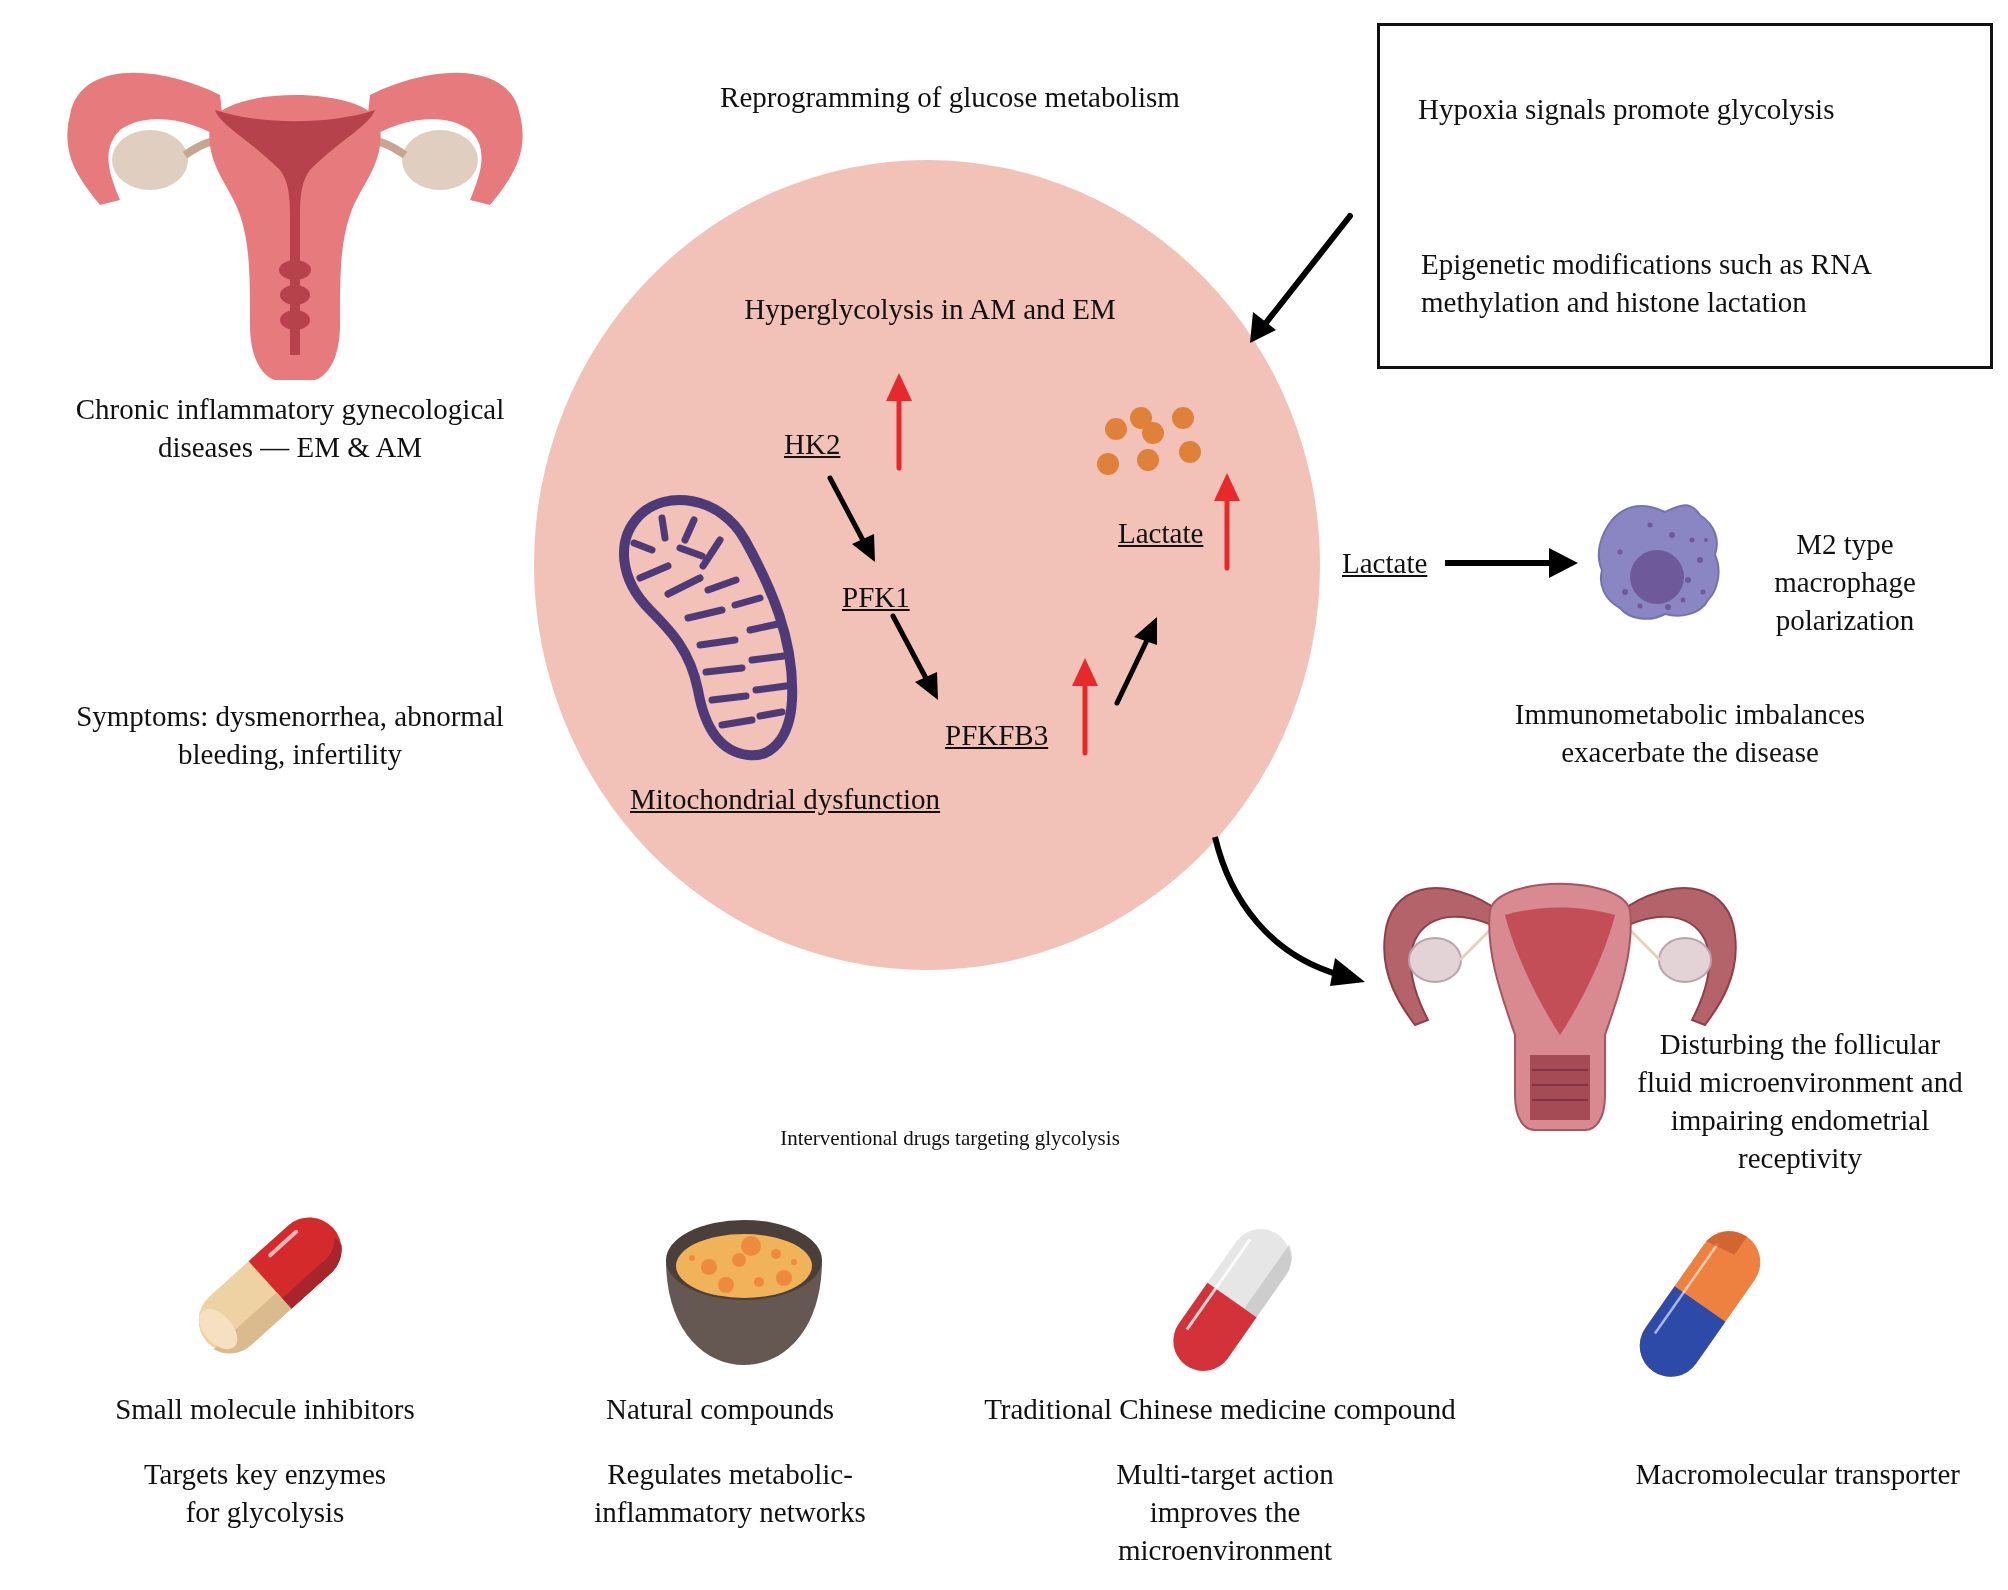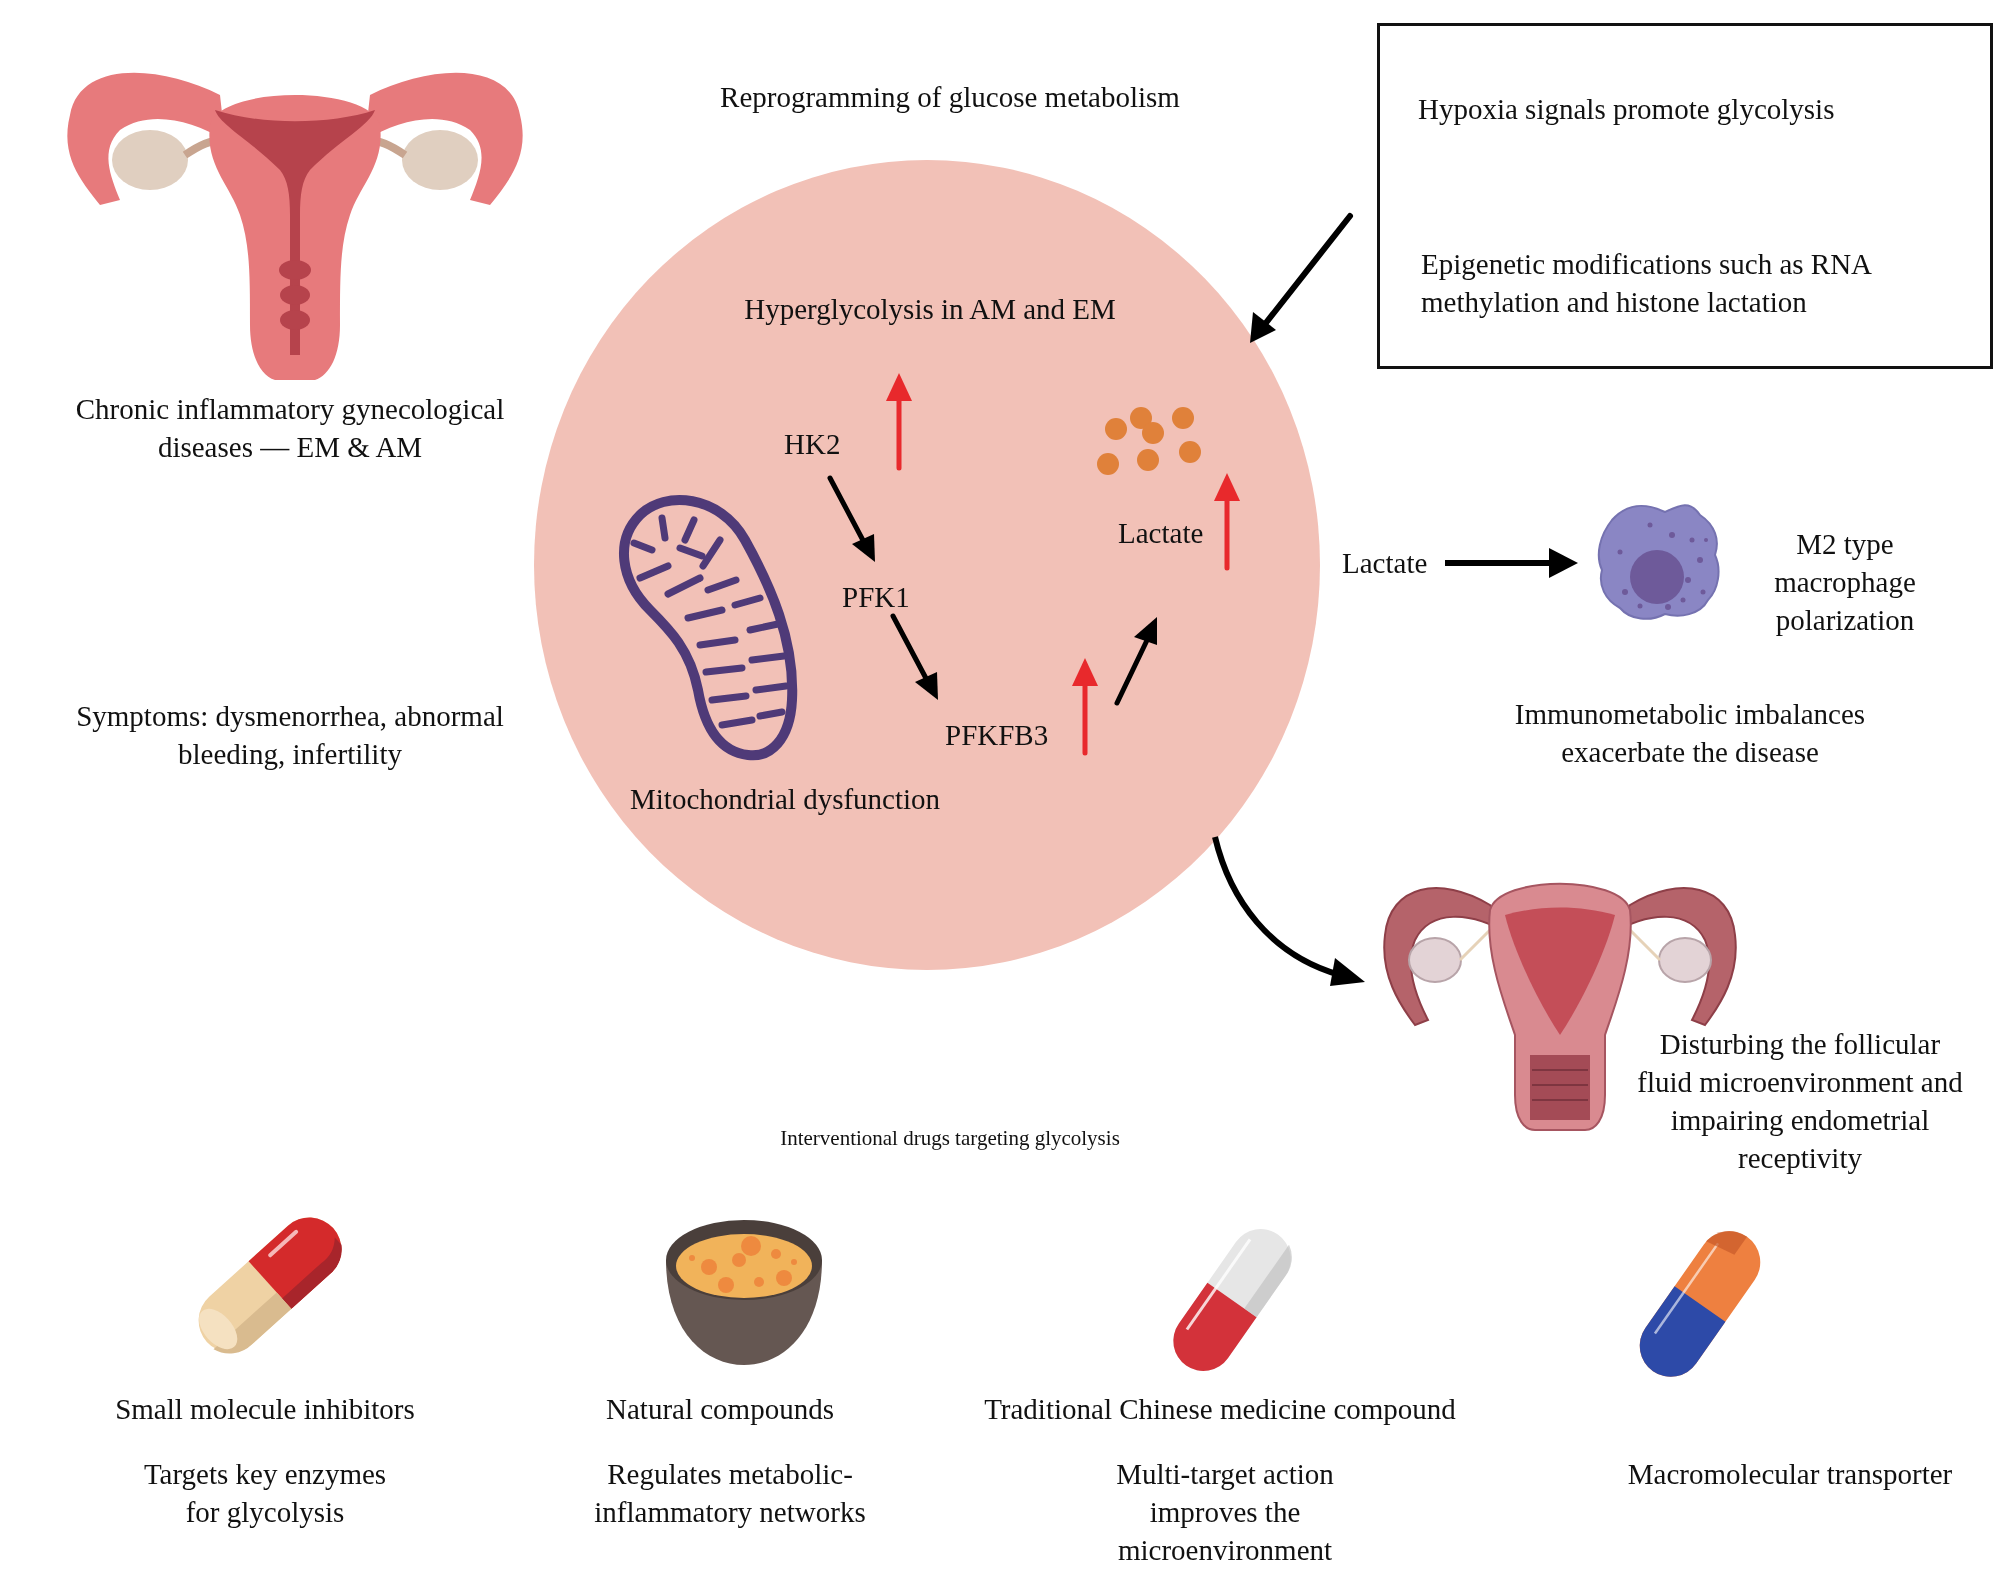--- a/index.html
+++ b/index.html
@@ -1,20 +1,20 @@
 <!DOCTYPE html>
 <html><head>
 <meta charset="utf-8">
 <style>
   html, body { margin: 0; padding: 0; background: #ffffff; }
   body { width: 2008px; height: 1590px; position: relative; overflow: hidden;
          font-family: "Liberation Serif", "DejaVu Serif", serif; color: #111; }
   #stage { position: absolute; left: 0; top: 0; width: 2008px; height: 1590px; }
   .txt { position: absolute; font-size: 29px; line-height: 38px; text-align: center; white-space: nowrap; }
-  .txt.left { text-align: left; }
+  .txt.left { text-align: left; text-decoration: underline; }
   .big { font-size: 21px; line-height: 40px; }
   .box { position: absolute; left: 1377px; top: 23px; width: 616px; height: 346px;
          border: 3px solid #111; box-sizing: border-box; }
   .box-line { position: absolute; font-size: 29px; line-height: 38px; text-align: left; white-space: nowrap; margin-top: 12px; }
 </style>
 </head>
 <body>
 
 <div id="stage">
 
@@ -240,17 +240,17 @@
     <div>inflammatory networks</div>
   </div>
 
   <div class="txt" style="left:955px;top:1390px;width:530px;">Traditional Chinese medicine compound</div>
   <div class="txt" style="left:1025px;top:1455px;width:400px;">
     <div>Multi-target action</div>
     <div>improves the</div>
     <div>microenvironment</div>
   </div>
 
-  <div class="txt" style="left:1580px;top:1455px;width:420px;">
+  <div class="txt" style="left:1540px;top:1455px;width:420px;text-align:right;">
     <div>Macromolecular transporter</div>
   </div>
 
 </div>
 
 </body></html>

